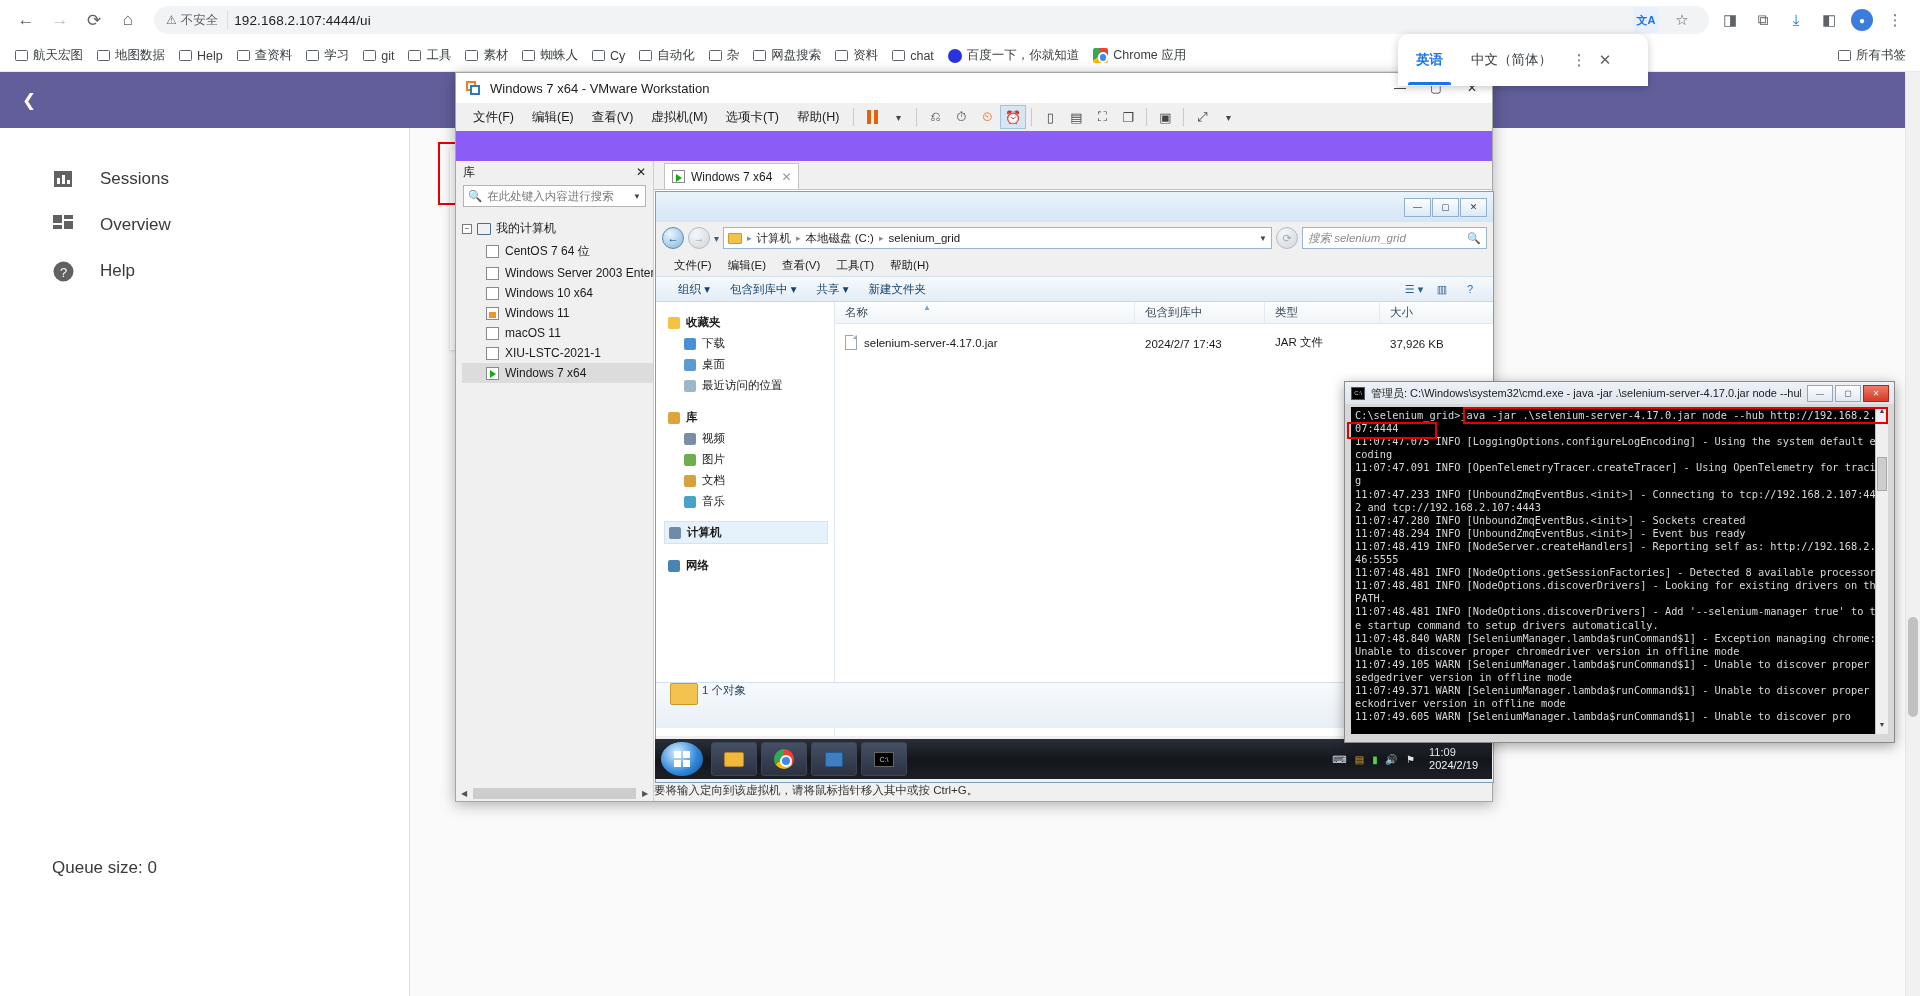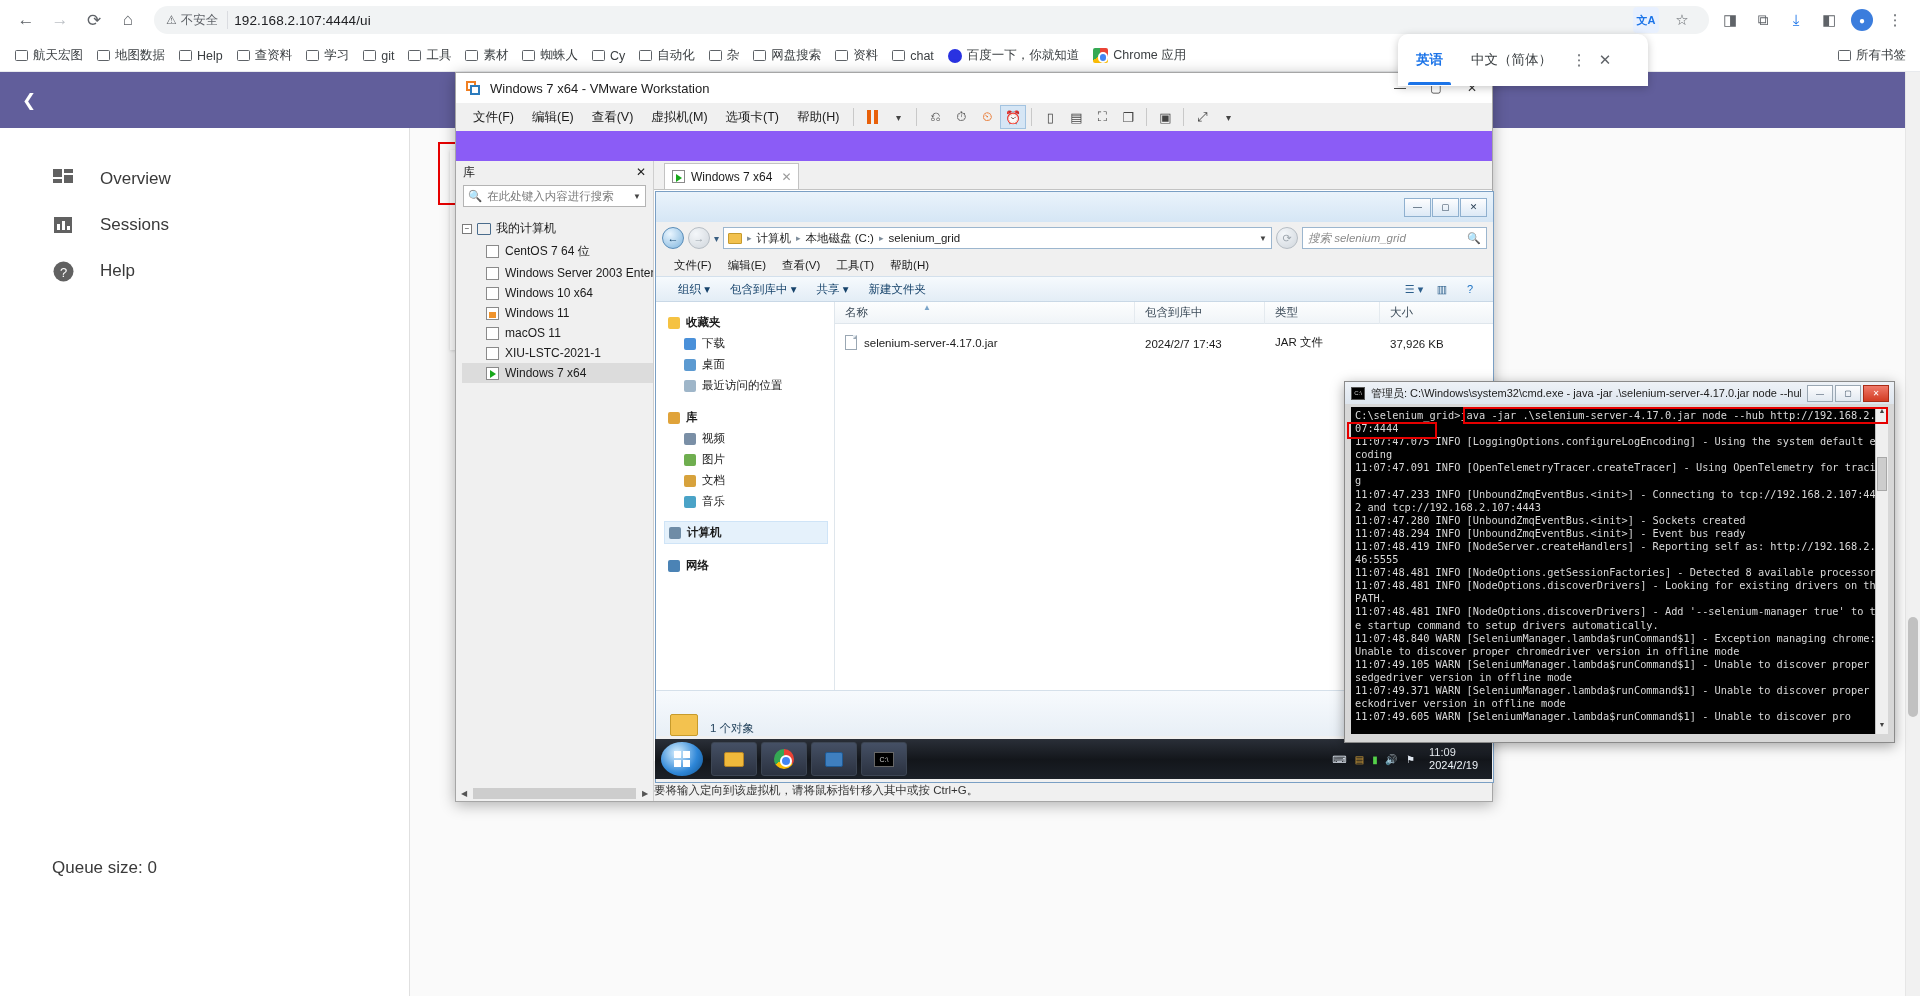--- a/index.html
+++ b/index.html
@@ -223,22 +223,22 @@
   .sq { width:12px;height:12px;border-radius:2px;flex:0 0 auto;}
   #exp-list { flex:1 1 auto; border-left:1px solid #dfe6ec; position:relative; }
   #exp-cols { height:22px; background:linear-gradient(#fdfefe,#f0f4f8); border-bottom:1px solid #dfe6ec;
               display:flex; align-items:center; font-size:11.5px; color:#3b4a58; }
   .colh { padding-left:10px; border-right:1px solid #e4eaef; height:22px; display:flex; align-items:center; position:relative;}
   #sortcaret { position:absolute; left:88px; top:1px; font-size:8px; color:#7aa4c9; }
   .filerow { display:flex; align-items:flex-end; height:26px; font-size:11.5px; color:#1b1b1b; }
   .filerow .c { padding-left:10px; display:flex; align-items:center; gap:7px;}
   .docico { width:12px;height:15px;background:#fff;border:1px solid #9aa7b3;position:relative;flex:0 0 auto;}
   .docico::after{content:"";position:absolute;right:-1px;top:-1px;border-left:4px solid #e6ecf1;border-bottom:4px solid #9aa7b3;}
-  #exp-status { position:absolute; left:0; right:0; bottom:0; height:46px; background:linear-gradient(#f7fafd,#e8eff6);
-                border-top:1px solid #d5e0ea; display:flex; align-items:flex-end; gap:12px; padding-left:14px; }
+  #exp-status { position:absolute; left:0; right:0; bottom:8px; height:46px; background:linear-gradient(#f7fafd,#e8eff6);
+                border-top:1px solid #d5e0ea; display:flex; align-items:flex-start; gap:4px; padding-left:14px; }
   #exp-status .bigfold { width:28px;height:22px;background:#f3c24f;border:1px solid #c79b2c;border-radius:2px;}
   #exp-status .txt { font-size:11.5px; color:#27465f; }
 
   
   #cmdwin {
     position:absolute; left:888px; top:308px; width:551px; height:362px;
     background:#d7d7d7; border:1px solid #8a8a8a; box-shadow:0 3px 12px rgba(0,0,0,.35); z-index:40;
   }
   #cmd-title { height:22px; background:linear-gradient(#eef2f7,#dde5ee); display:flex; align-items:center; gap:6px; padding:0 2px 0 6px;}
   #cmd-title .t { font-size:11px; color:#1b1b1b; white-space:nowrap; overflow:hidden; }
@@ -285,38 +285,38 @@
 
 <div id="grid-page">
   <div id="grid-appbar">
     <span class="chev">❮</span>
   </div>
   <div id="grid-body">
     <div id="grid-nav">
       <div class="nav-item">
         <span class="nav-ico">
           <svg width="20" height="20" viewBox="0 0 20 20">
+              <rect x="1" y="2" width="18" height="16" fill="#616161"></rect>
+              <rect x="4" y="9" width="3" height="6" fill="#fff"></rect>
+              <rect x="9" y="6" width="3" height="9" fill="#fff"></rect>
+              <rect x="14" y="11" width="3" height="4" fill="#fff"></rect>
+            </svg>
+        </span>
+        <span>Sessions</span>
+      </div>
+      <div class="nav-item">
+        <span class="nav-ico">
+          <svg width="20" height="20" viewBox="0 0 20 20">
               <rect x="0" y="0" width="9" height="8" fill="#616161"></rect>
               <rect x="11" y="0" width="9" height="4" fill="#616161"></rect>
               <rect x="0" y="10" width="9" height="4" fill="#616161"></rect>
               <rect x="11" y="6" width="9" height="8" fill="#616161"></rect>
             </svg>
         </span>
         <span>Overview</span>
-      </div>
-      <div class="nav-item">
-        <span class="nav-ico">
-          <svg width="20" height="20" viewBox="0 0 20 20">
-              <rect x="1" y="2" width="18" height="16" fill="#616161"></rect>
-              <rect x="4" y="9" width="3" height="6" fill="#fff"></rect>
-              <rect x="9" y="6" width="3" height="9" fill="#fff"></rect>
-              <rect x="14" y="11" width="3" height="4" fill="#fff"></rect>
-            </svg>
-        </span>
-        <span>Sessions</span>
       </div>
       <div class="nav-item">
         <span class="nav-ico">
           <svg width="21" height="21" viewBox="0 0 21 21">
               <circle cx="10.5" cy="10.5" r="10" fill="#616161"></circle>
               <text x="10.5" y="15.5" font-size="13" fill="#fff" text-anchor="middle" font-family="Liberation Sans">?</text>
             </svg>
         </span>
         <span>Help</span>
       </div>

